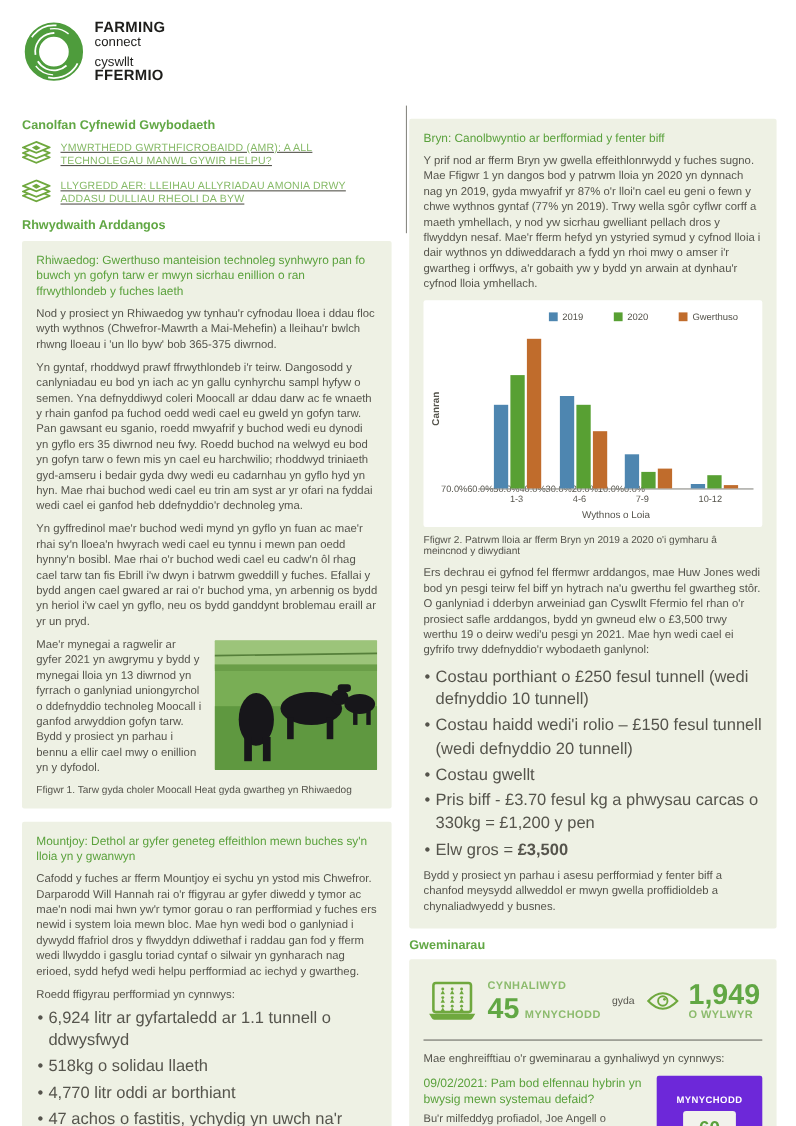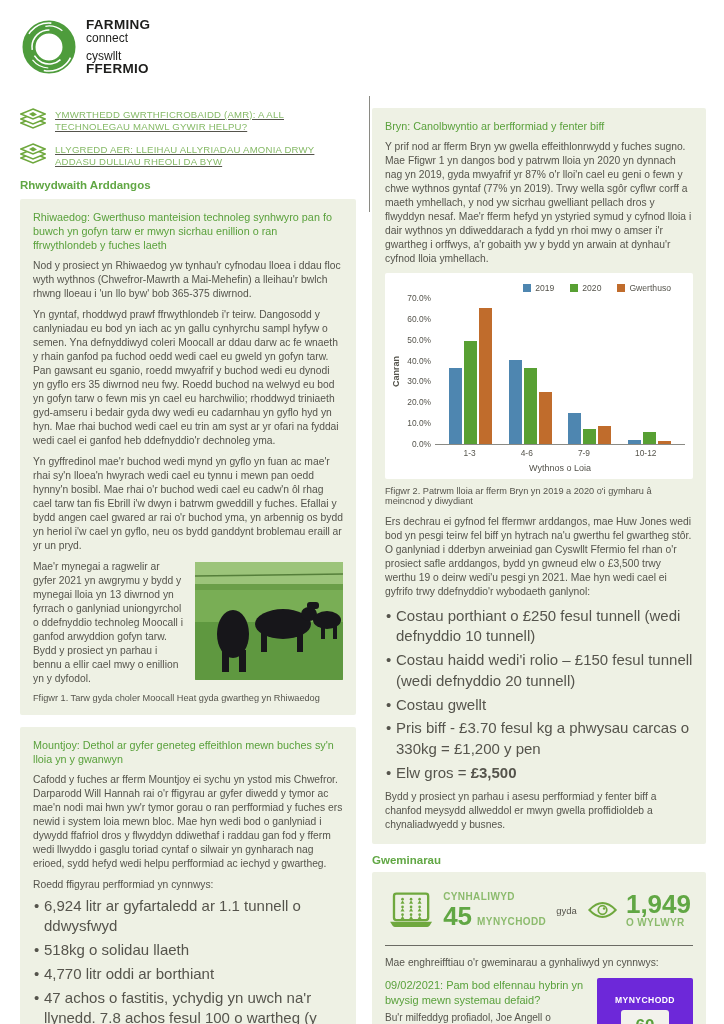--- a/index.html
+++ b/index.html
@@ -38,26 +38,26 @@
   .blist li { font-size:15px; line-height:1.36; padding-left:11px; position:relative; margin-bottom:3.5px; }
   .blist li::before { content:"•"; position:absolute; left:1px; top:0; color:#55544c; }
   .caption { font-size:9.2px; color:#55544c; margin-top:7px; }
 
   
   .photo { float:right; width:148px; height:118px; margin:2px 0 4px 10px; border-radius:1px; overflow:hidden; }
   .clearfix::after { content:""; display:block; clear:both; }
 
   
   .chart { background:#ffffff; border-radius:2px; margin:4px 0 2px 0; padding:10px 8px 6px 6px; }
-  .chart-legend { display:flex; justify-content:flex-end; gap:16px; padding-right:14px; margin-bottom:4px; }
+  .chart-legend { display:flex; justify-content:flex-end; gap:28px; padding-right:14px; margin-bottom:4px; }
   .legend-item { display:flex; align-items:center; gap:4px; font-size:8.6px; color:#55544c; }
   .legend-swatch { width:8px; height:8px; }
   .chart-main { display:flex; align-items:stretch; }
   .chart-ylabel { writing-mode:vertical-rl; transform:rotate(180deg); font-size:9px; font-weight:bold; color:#55544c; text-align:center; height:148px; }
-  .chart-yticks { display:flex; flex-direction:column; justify-content:space-between; align-items:flex-end; height:156px; margin-top:-4px; padding-right:4px; width:34px; font-size:8.4px; color:#55544c; }
+  .chart-yticks { display:flex; flex-direction:row; justify-content:space-between; align-items:flex-end; height:156px; margin-top:-4px; padding-right:4px; width:34px; font-size:8.4px; color:#55544c; }
   .chart-right { flex:1; }
   .chart-plot { height:148px; display:flex; justify-content:space-around; align-items:flex-end; border-bottom:1px solid #8a8a84; padding:0 6px; }
   .bar-group { display:flex; align-items:flex-end; gap:2px; height:100%; }
   .bar { width:13px; }
   .chart-xticks { display:flex; justify-content:space-around; padding:3px 6px 0 6px; font-size:8.4px; color:#55544c; }
   .chart-xlabel { text-align:center; font-size:9px; color:#55544c; margin-top:5px; }
 
   
   .bold { font-weight:bold; }
 
@@ -109,20 +109,21 @@
       </div>
     </div>
   </div>
 
   <div class="col-divider"></div>
 
   <div class="cols">
 
     <div class="col-left">
 
+      <div class="sec-heading">Canolfan Cyfnewid Gwybodaeth</div>
 
       <div class="ke-link">
         <svg class="layers-icon" width="26" height="24" viewBox="0 0 26 24">
           <polygon points="13,10 25,15 13,20 1,15" fill="none" stroke="#6fa83e" stroke-width="1.6"></polygon>
           <polygon points="13,6 25,11 13,16 1,11" fill="#ffffff" stroke="#6fa83e" stroke-width="1.6"></polygon>
           <polygon points="13,1 25,6 13,11 1,6" fill="#ffffff" stroke="#6fa83e" stroke-width="1.6"></polygon>
           <polygon points="9,6 13,4 17,6.5 13,8.5" fill="#6fa83e"></polygon>
         </svg>
         <div class="ke-link-label">YMWRTHEDD GWRTHFICROBAIDD (AMR): A ALL TECHNOLEGAU MANWL GYWIR HELPU?</div>
       </div>

